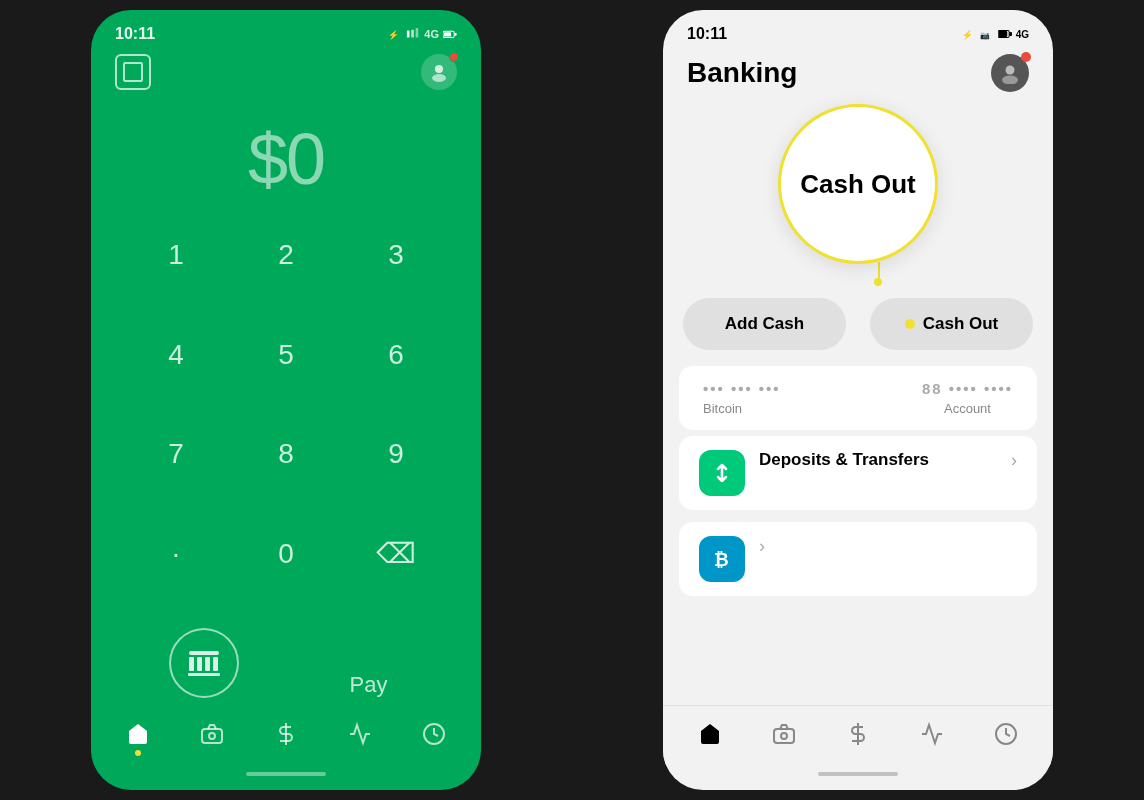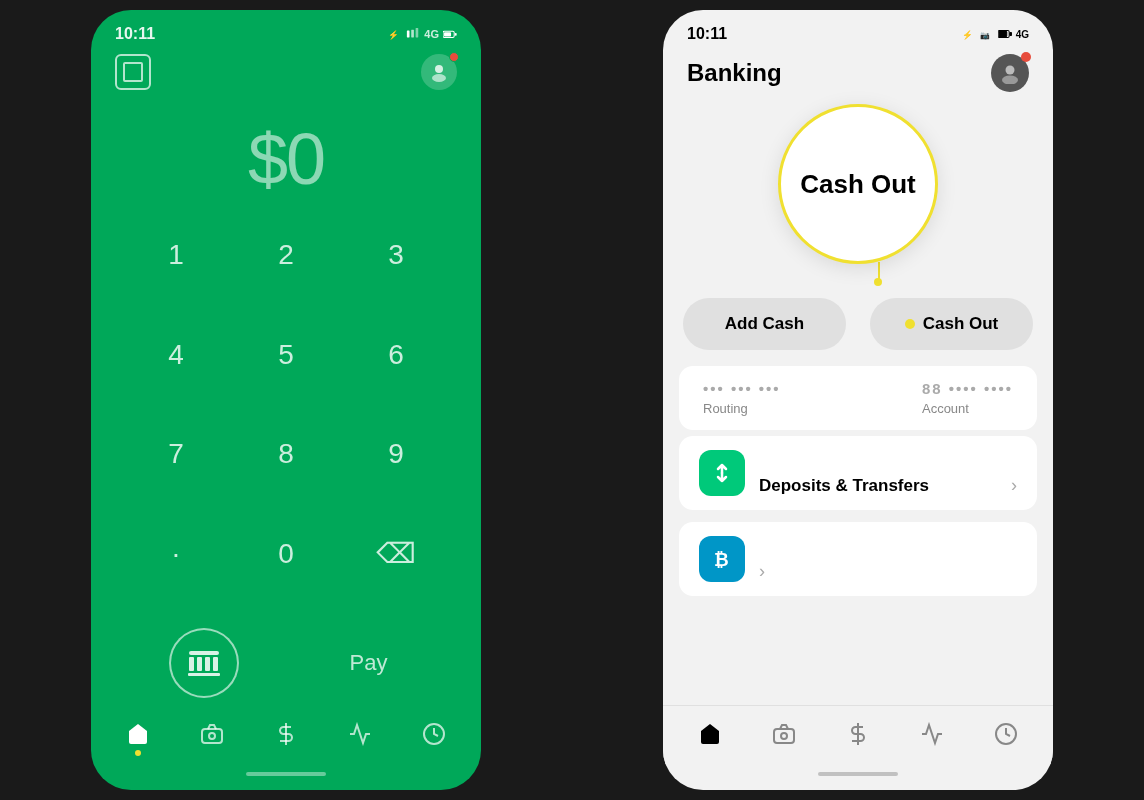--- a/index.html
+++ b/index.html
@@ -129,21 +129,21 @@
       align-items: center;
       justify-content: center;
       font-size: 28px;
       color: rgba(255,255,255,0.8);
       cursor: pointer;
       height: 70px;
     }
 
     .bottom-row {
       display: flex;
-      align-items: center;
+      align-items: flex-end;
       justify-content: center;
       padding: 0 30px 10px;
       gap: 0;
     }
     .bank-btn {
       width: 70px; height: 70px;
       background: rgba(0,168,89,0.3);
       border: 2.5px solid rgba(255,255,255,0.6);
       border-radius: 50%;
       display: flex; align-items: center; justify-content: center;
@@ -223,21 +223,21 @@
     }
 
     
     .right-header {
       display: flex;
       justify-content: space-between;
       align-items: center;
       padding: 8px 24px 12px;
     }
     .banking-title {
-      font-size: 24px;
+      font-size: 28px;
       font-weight: 700;
       color: #000;
     }
     .right-avatar {
       width: 38px; height: 38px;
       border-radius: 50%;
       background: #555;
       position: relative;
       display: flex; align-items: center; justify-content: center;
       overflow: visible;
@@ -340,21 +340,21 @@
       letter-spacing: 2px;
     }
     .account-label {
       font-size: 13px;
       color: #888;
     }
 
     
     .menu-item {
       display: flex;
-      align-items: flex-end;
+      align-items: flex-start;
       padding: 14px 20px;
       cursor: pointer;
       margin: 6px 16px;
       border-radius: 14px;
       background: #fff;
     }
     .menu-icon-box {
       width: 46px; height: 46px;
       border-radius: 12px;
       display: flex; align-items: center; justify-content: center;
@@ -557,23 +557,23 @@
       </button>
       <button class="btn-gray">
         <span class="btn-dot"></span>
         <span>Cash Out</span>
       </button>
     </div>
 
     <div class="account-row">
       <div class="account-col">
         <span class="account-number">••• ••• •••</span>
-        <span class="account-label">Routing</span>
-      </div>
-      <div class="account-col" style="align-items:flex-start;">
+        <span class="account-label">Bitcoin</span>
+      </div>
+      <div class="account-col" style="align-items:center;">
         <span class="account-number">88 •••• ••••</span>
         <span class="account-label">Account</span>
       </div>
     </div>
 
     <div class="menu-item">
       <div class="menu-icon-box green">
         <svg width="26" height="26" viewBox="0 0 26 26" fill="none">
           <path d="M13 5v8M9 9l4-4 4 4" stroke="white" stroke-width="2.5" stroke-linecap="round" stroke-linejoin="round"></path>
           <path d="M13 21v-8M9 17l4 4 4-4" stroke="white" stroke-width="2.5" stroke-linecap="round" stroke-linejoin="round"></path>

